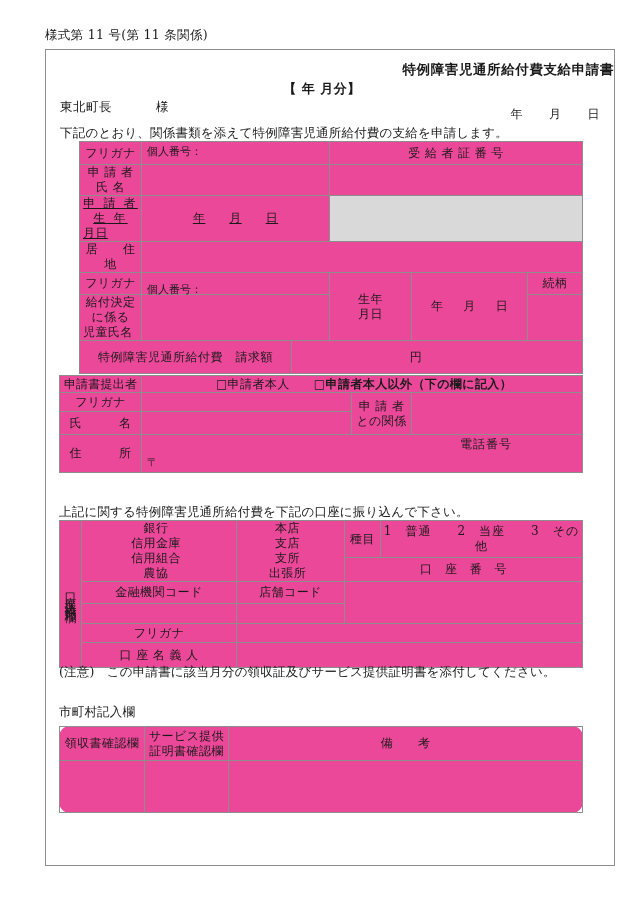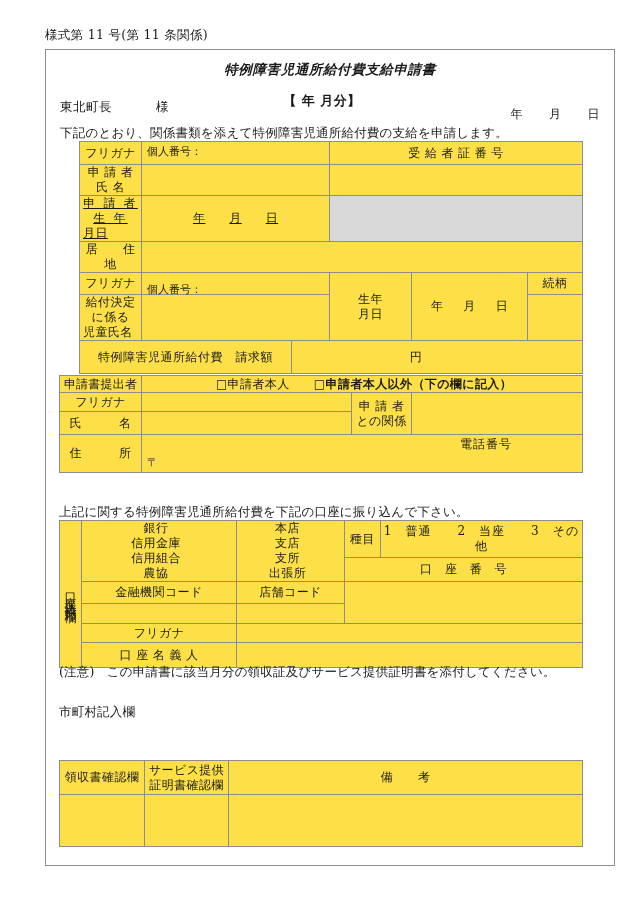--- a/index.html
+++ b/index.html
@@ -41,35 +41,33 @@
     border: 1px solid #8d8d8d;
     box-sizing: border-box;
     background: #fff;
   }
 
   
   .doc-title {
     position: absolute;
     left: 0; right: 0;
     top: 11px;
-    text-align: center;
+    text-align: right;
     font-size: 13.5px;
     letter-spacing: 0.6px;
     font-weight: 600;
-    font-style: italic;
   }
   .doc-period {
     position: absolute;
     left: 0; right: 16px;
     top: 30px;
     text-align: center;
     font-size: 13px;
     font-weight: 600;
     letter-spacing: 0.5px;
-    margin-top: 12px;
   }
   .addressee {
     position: absolute;
     left: 14px;
     top: 49px;
     font-size: 12.5px;
     letter-spacing: 0.5px;
   }
   .addressee .hon {
     display: inline-block;
@@ -91,21 +89,21 @@
     top: 75px;
     font-size: 12.5px;
     letter-spacing: 0.2px;
   }
 
   
   .tbl {
     position: absolute;
     border-collapse: collapse;
     table-layout: fixed;
-    background: #fde047;
+    background: #ec4899;
   }
   .tbl td {
     border: 1px solid #8d8d8d;
     font-size: 12px;
     padding: 0;
     vertical-align: middle;
     text-align: center;
     line-height: 1.25;
     letter-spacing: 0.4px;
   }
@@ -404,21 +402,21 @@
       </tbody>
     </table>
 
     <div class="note" style="left:13px; top:614px;">
       <span>(注意)</span>
       <span style="margin-left:8px;">この申請書に該当月分の領収証及びサービス提供証明書を添付してください。</span>
     </div>
 
     <div class="note" style="left:13px; top:654px;">市町村記入欄</div>
 
-    <table class="tbl" style="left:13px; top:710px; width:523px;">
+    <table class="tbl" style="left:13px; top:676px; width:523px;border-radius:11px;">
       <colgroup>
         <col style="width:85px">
           <col style="width:84px">
           <col style="width:354px">
       </colgroup>
       <tbody>
         <tr style="height:34px;">
           <td>
             <div>領収書確認欄</div>
           </td>

